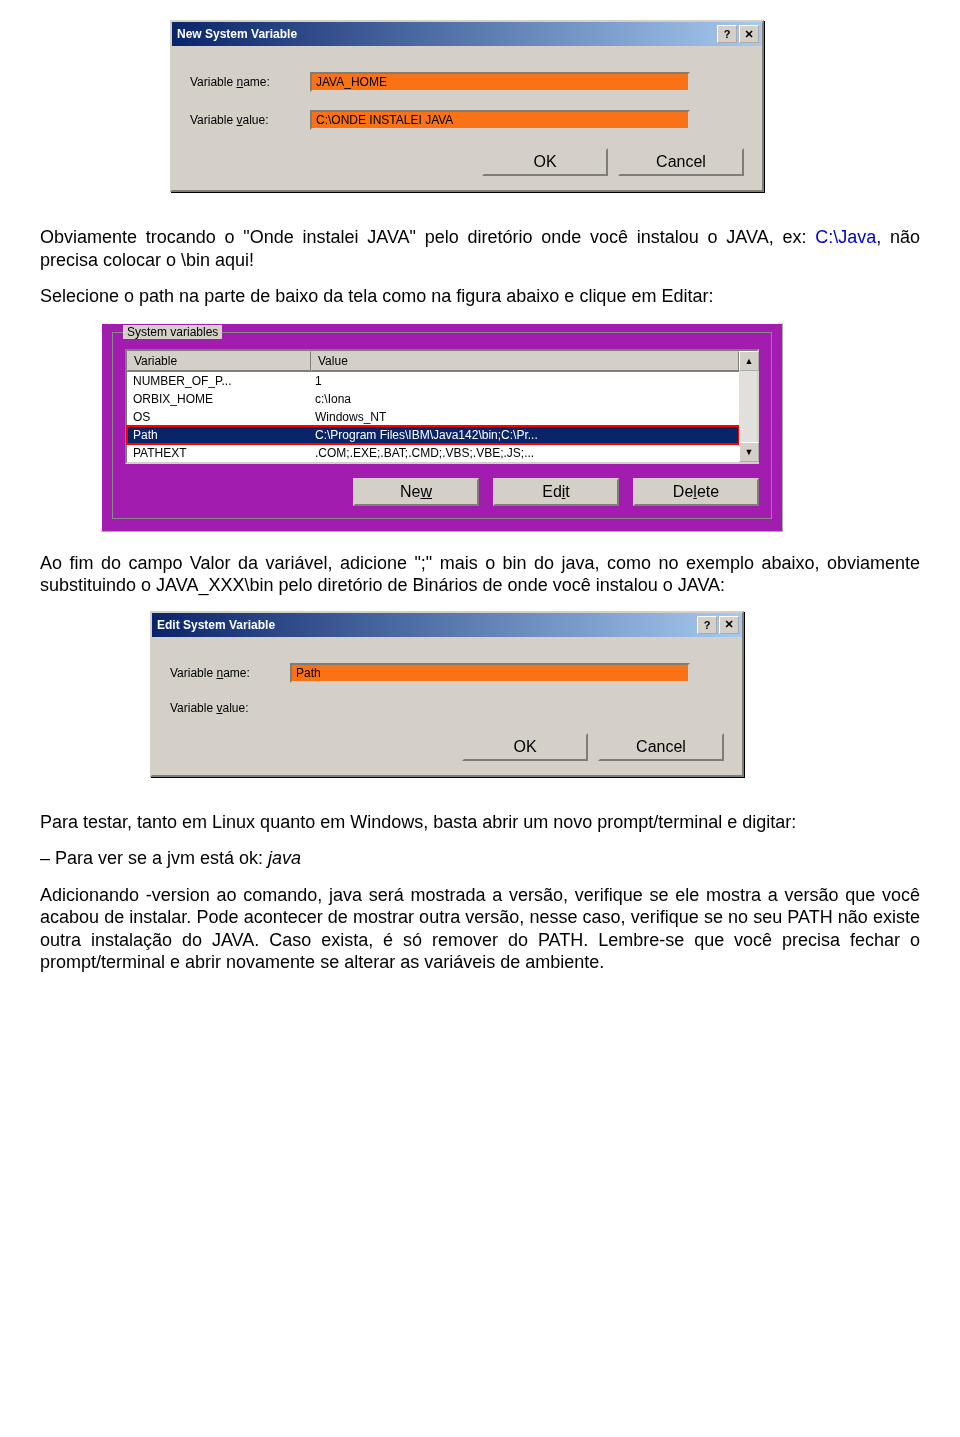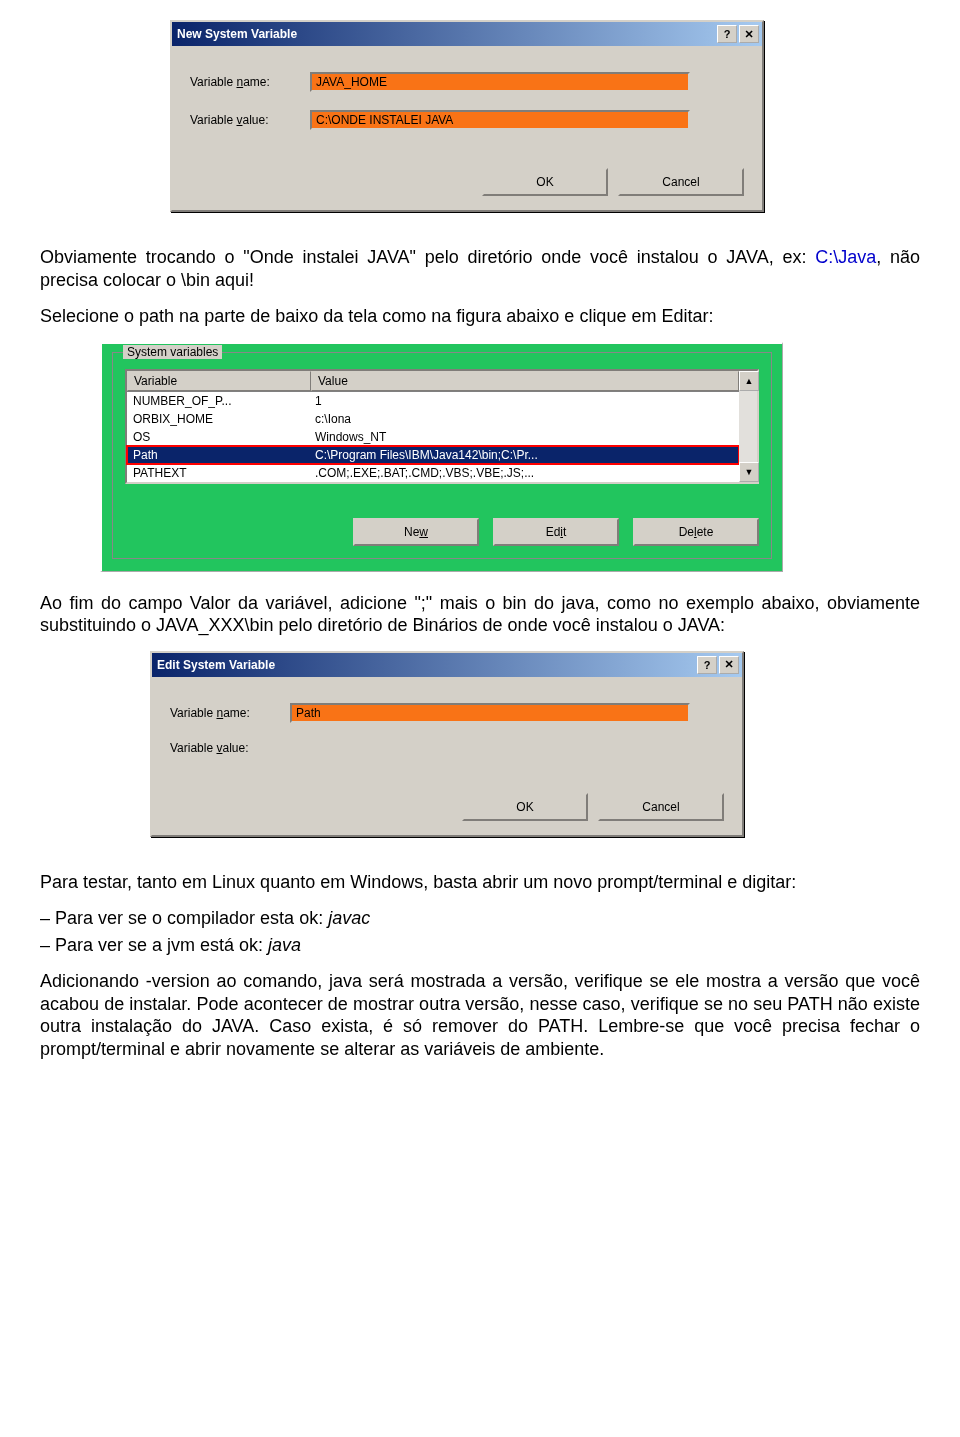--- a/index.html
+++ b/index.html
@@ -94,34 +94,33 @@
     display: flex;
     justify-content: flex-end;
     gap: 10px;
     margin-top: 6px;
   }
   .classic-btn {
     min-width: 86px;
     height: 24px;
     border: 2px outset #d4d0c8;
     background: #d4d0c8;
-    font-size: 12px;
+    font-size: 16px;
     font-family: Tahoma, Arial, sans-serif;
     padding: 0 18px;
     display: inline-flex;
     align-items: center;
     justify-content: center;
-    margin-top: 20px;
   }
 
   
   .sysvar-snippet {
     margin: 0 0 20px 60px;
     width: 680px;
-    background: #22c55e;
+    background: #a21caf;
     border: 1px solid #aaa;
     border-top: 2px solid #fff;
     border-left: 2px solid #fff;
     padding: 0;
     position: relative;
   }
   .groupbox {
     margin: 8px 10px 12px 10px;
     border: 1px solid #888;
     border-top-color: #888;
@@ -338,21 +337,18 @@
       <div class="btn-row">
         <span class="classic-btn">OK</span>
         <span class="classic-btn">Cancel</span>
       </div>
     </div>
   </div>
 
   <p>Para testar, tanto em Linux quanto em Windows, basta abrir um novo prompt/terminal e digitar:</p>
 
   <p style="margin:4px 0">
-    <span>– Para ver se o compilador esta ok: </span><span class="italic">javac</span>
-  </p>
-  <p style="margin:4px 0">
     <span>– Para ver se a jvm está ok: </span><span class="italic">java</span>
   </p>
 
   <p>Adicionando -version ao comando, java será mostrada a versão, verifique se ele mostra a versão que você acabou de instalar. Pode acontecer de mostrar outra versão, nesse caso, verifique se no seu PATH não existe outra instalação do JAVA. Caso exista, é só remover do PATH. Lembre-se que você precisa fechar o prompt/terminal e abrir novamente se alterar as variáveis de ambiente.</p>
 
 </div>
 
 </body></html>

